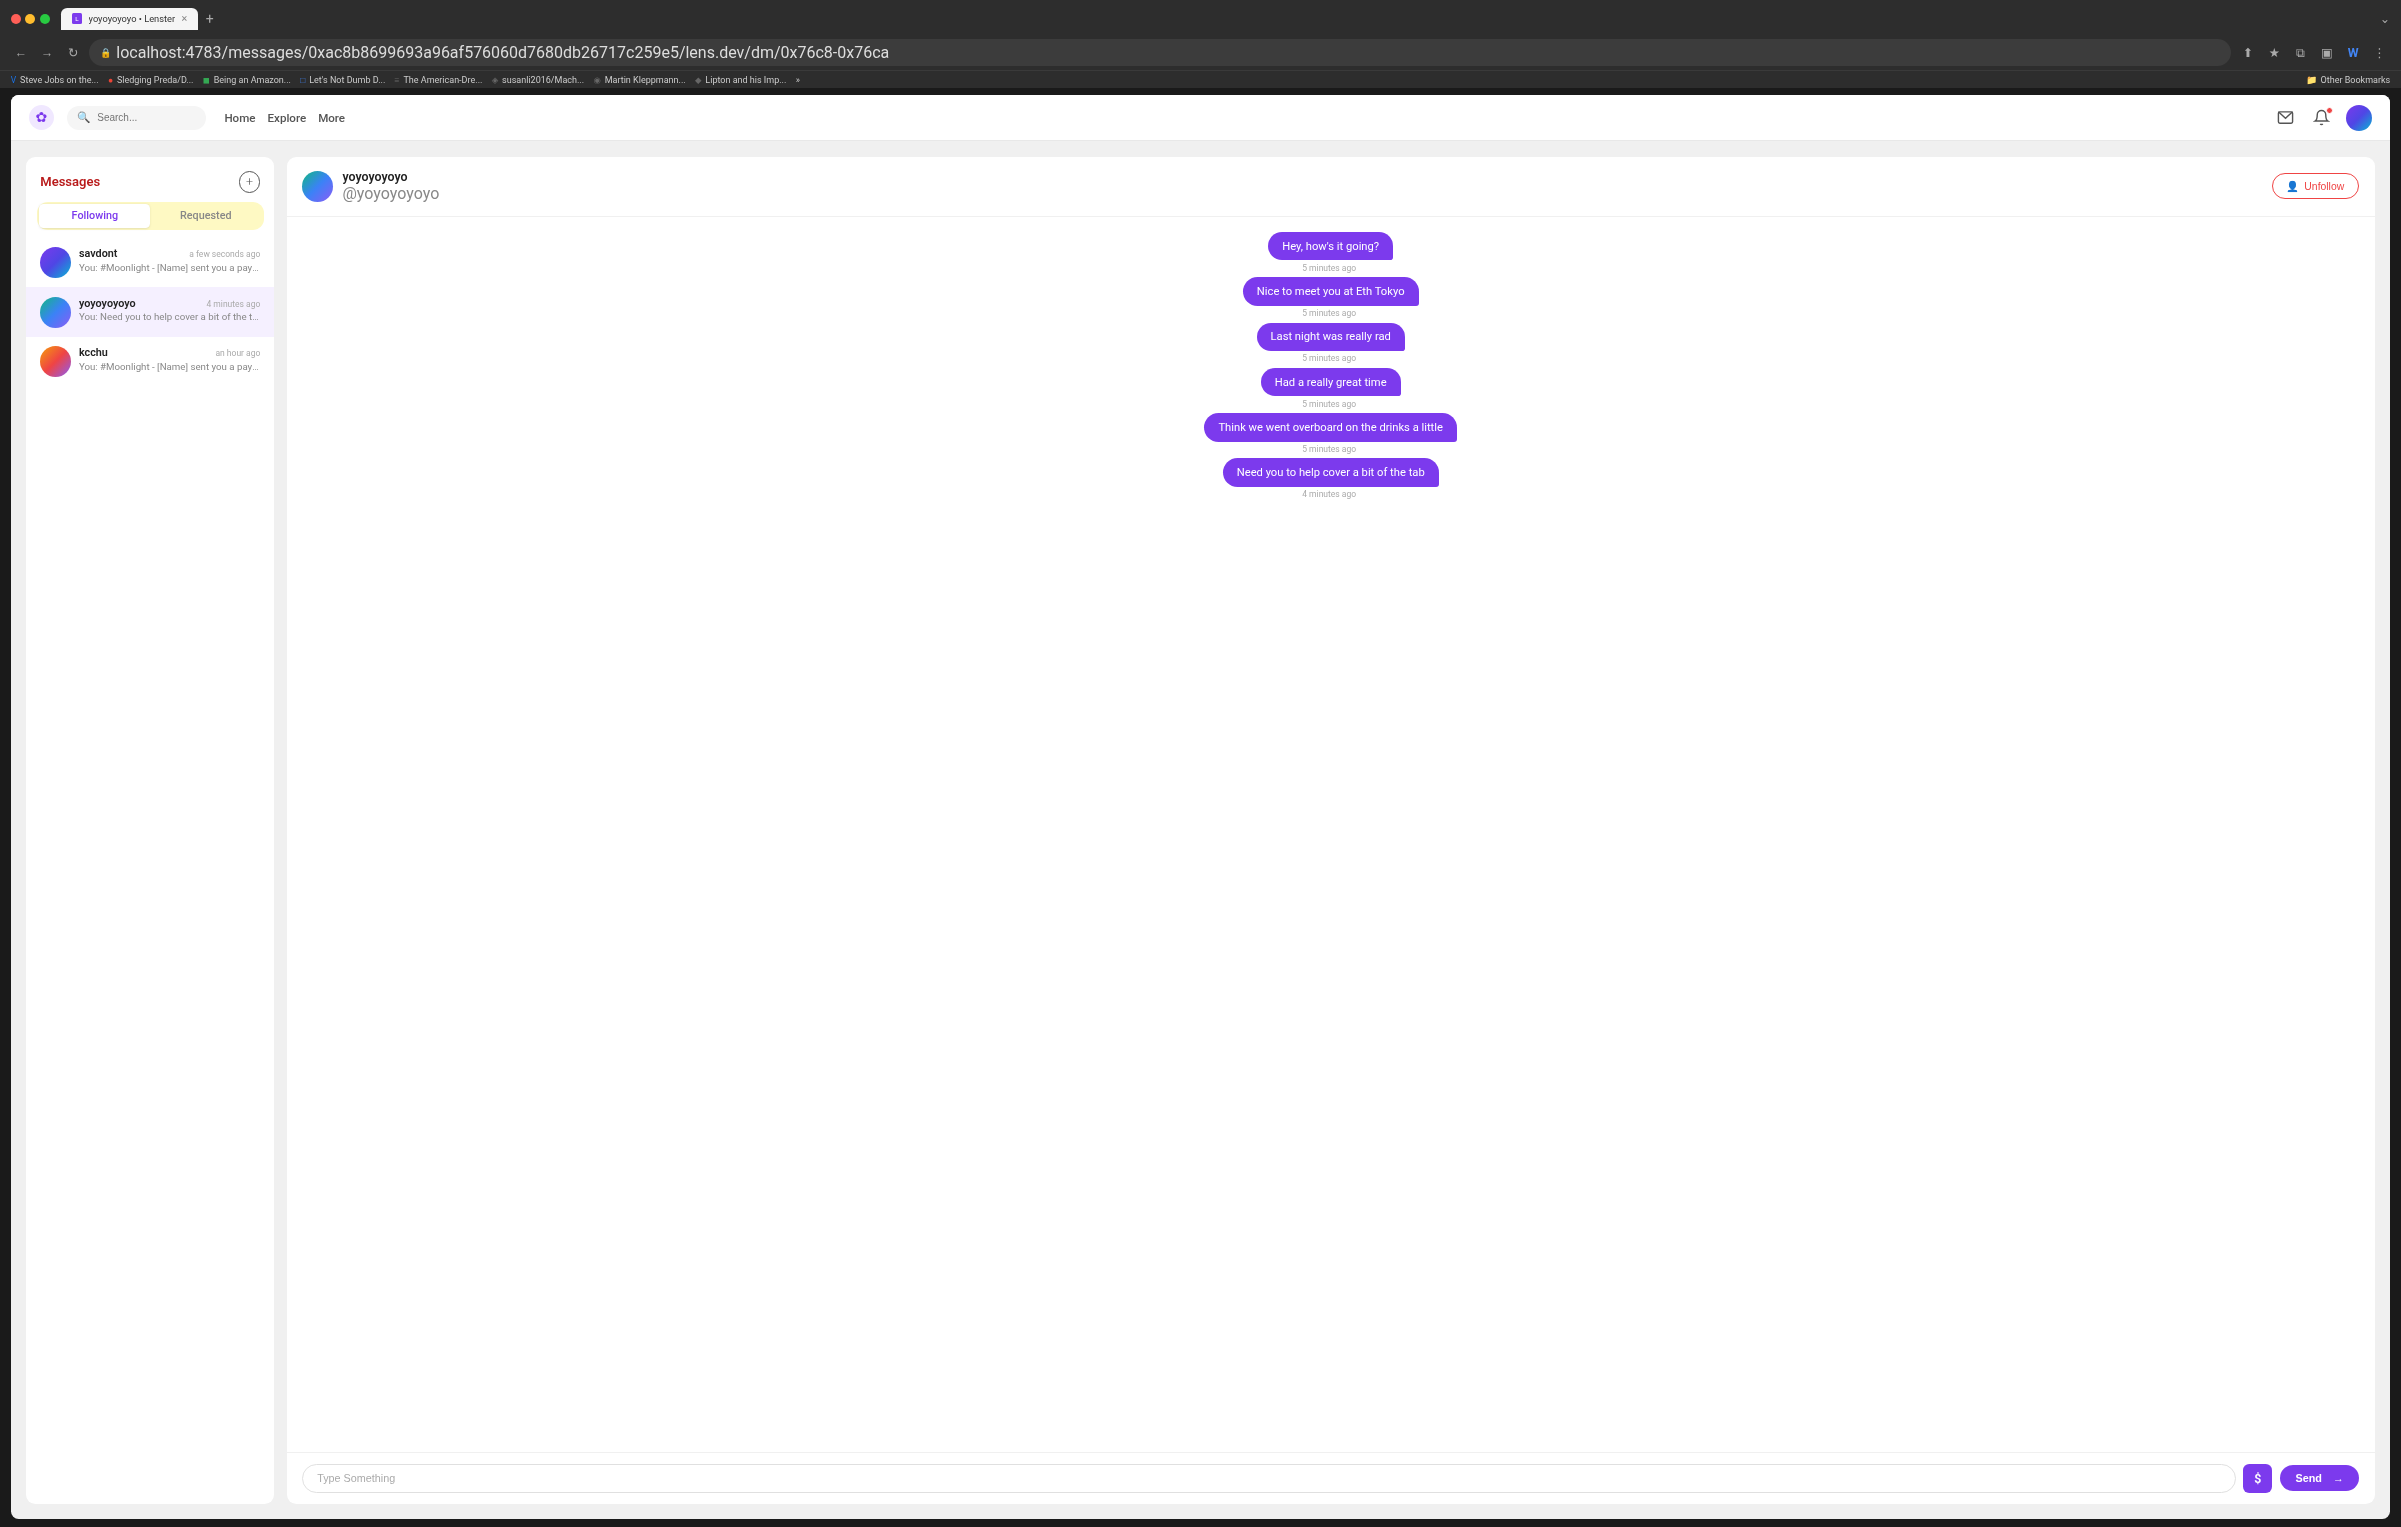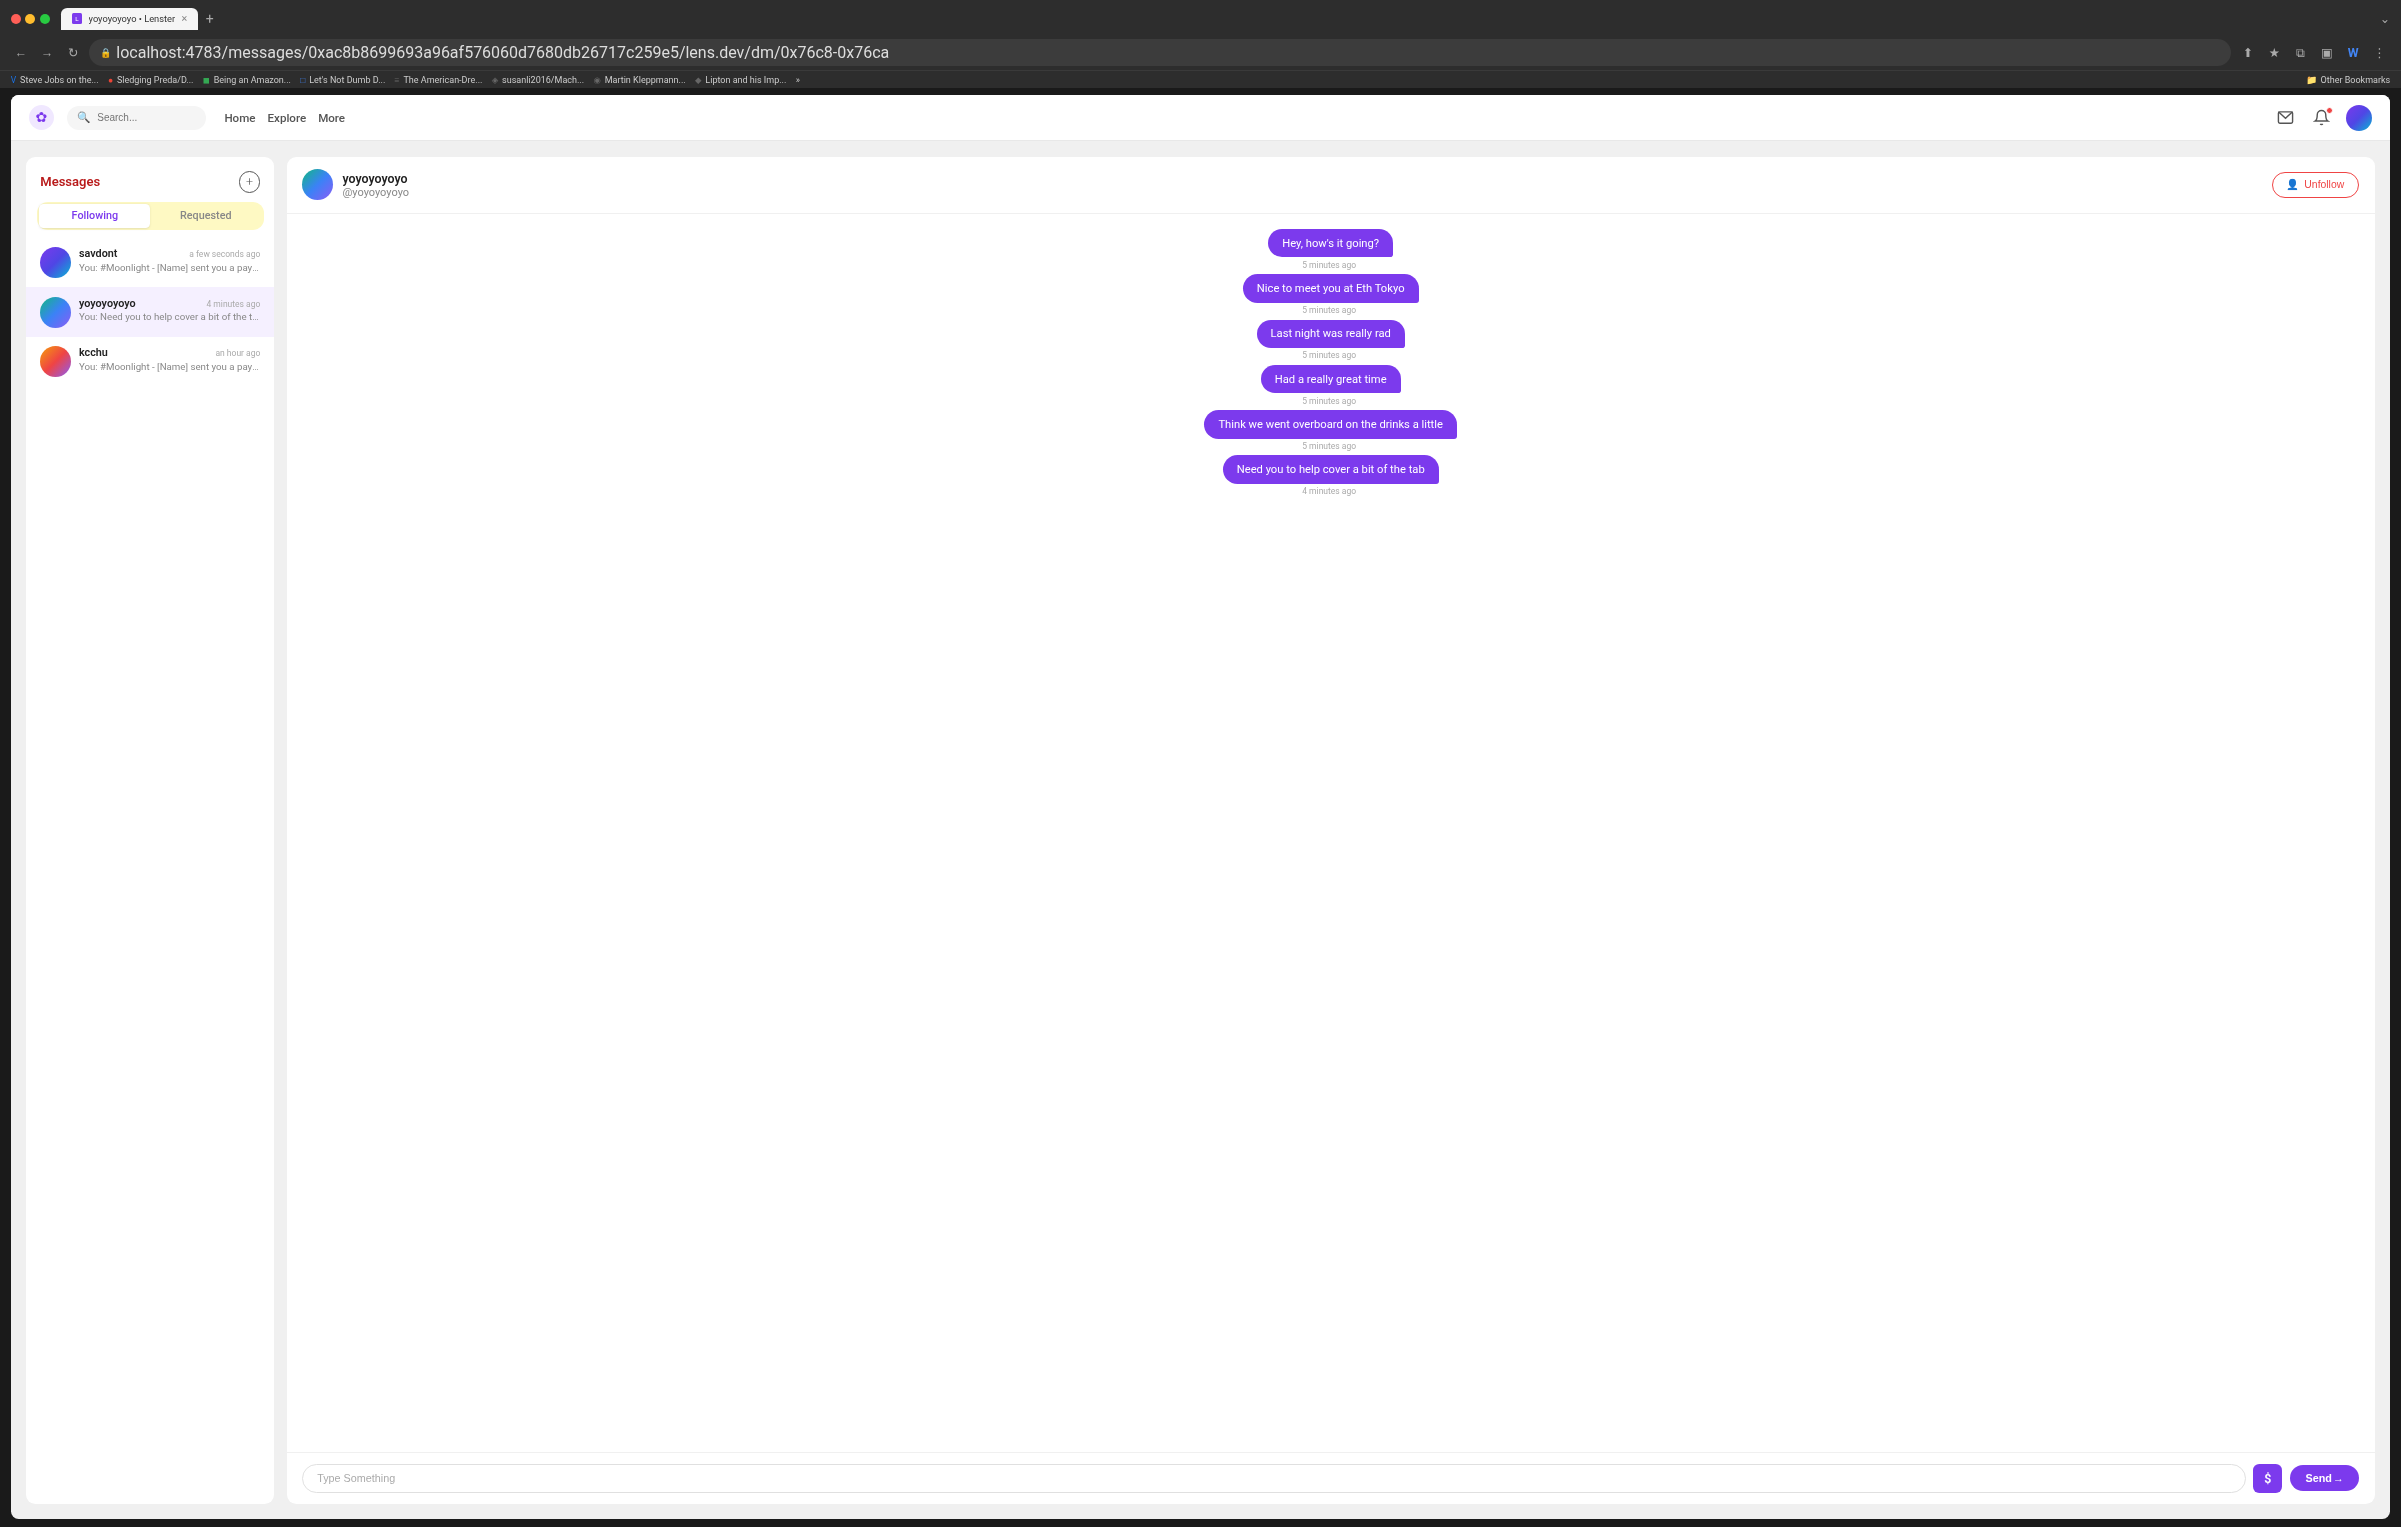--- a/index.html
+++ b/index.html
@@ -415,21 +415,21 @@
     }
     .chat-header-info {
       flex: 1;
     }
     .chat-header-name {
       font-size: 12.4px;
       font-weight: 600;
       color: #222;
     }
     .chat-header-handle {
-      font-size: 11px;
+      font-size: 16px;
       color: #888;
     }
     .unfollow-btn {
       border: 1.2px solid #ef4444;
       color: #ef4444;
       background: transparent;
       border-radius: 15.5px;
       padding: 5.4px 14px;
       font-size: 10.4px;
       font-weight: 500;
@@ -505,21 +505,21 @@
       background: #7c3aed;
       color: #fff;
       border: none;
       border-radius: 18.6px;
       padding: 7px 15.5px;
       font-size: 10.8px;
       font-weight: 600;
       cursor: pointer;
       display: flex;
       align-items: center;
-      gap: 1px;
+      gap: 11px;
     }
   </style>
 </head>
 <body>
 
 <div class="browser-chrome">
 
   <div class="title-bar">
     <div class="traffic-lights">
       <div class="traffic-light tl-red"></div>

